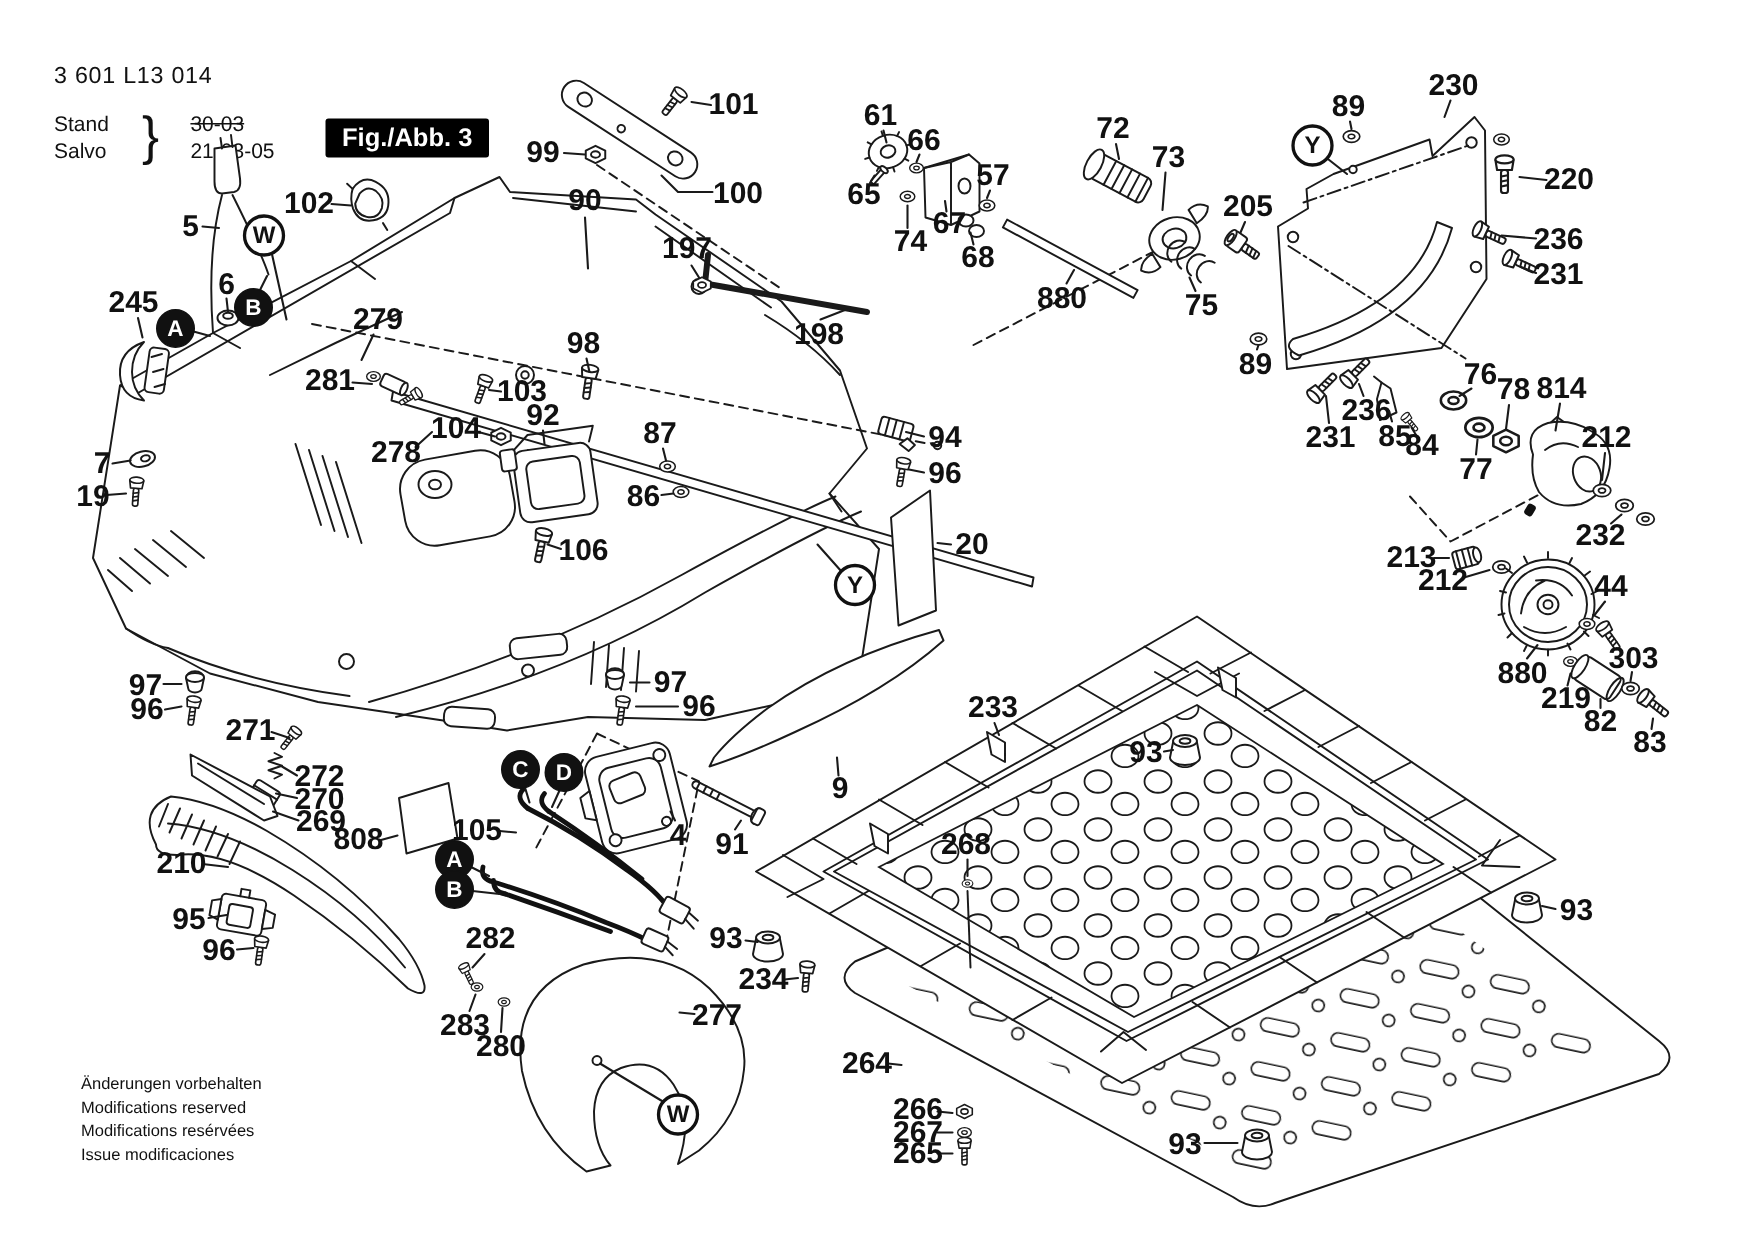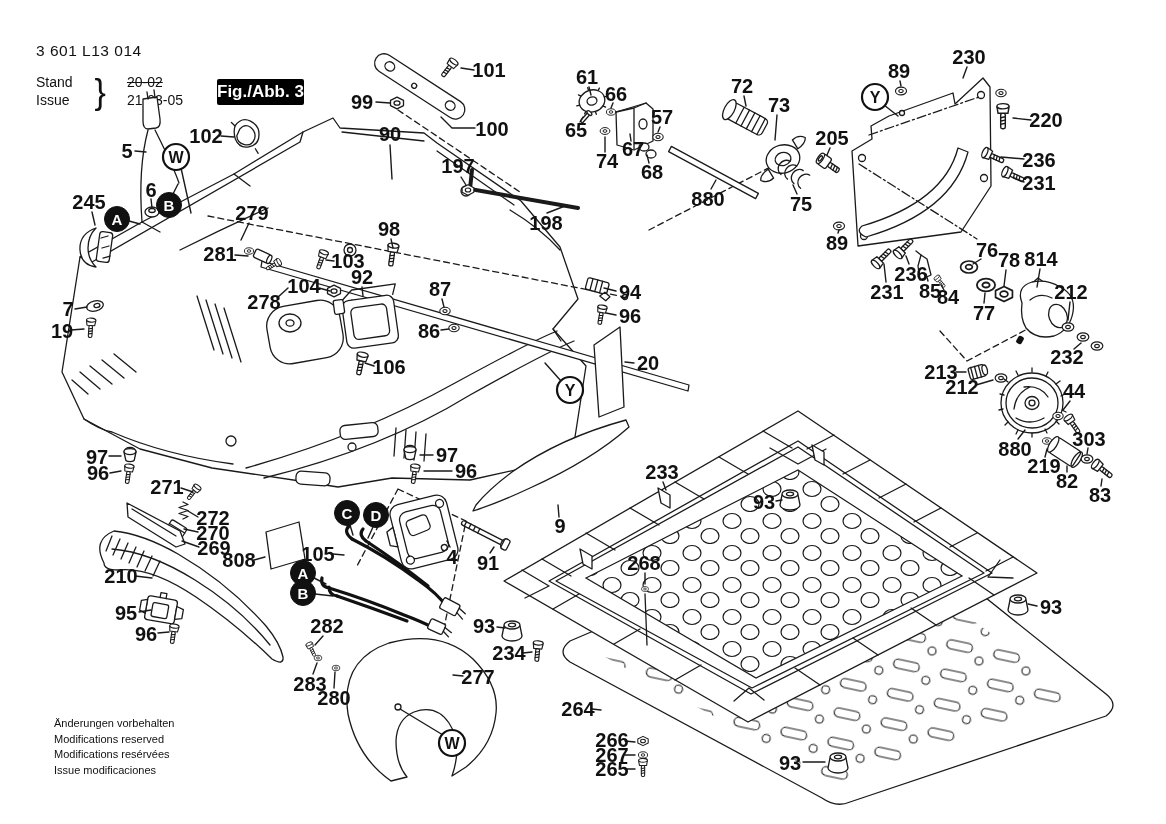--- a/index.html
+++ b/index.html
@@ -7,21 +7,21 @@
         font-family:"Liberation Sans",sans-serif;color:#111;}
   
   .hdr{position:absolute;left:36px;top:42px;}
   .pn{font-size:15.5px;letter-spacing:.5px;margin-bottom:12px;}
   .hrow{display:flex;align-items:center;gap:18px;}
   .si{font-size:14px;line-height:1.25;}
   .brace{font-size:34px;font-weight:300;margin:0 3px 0 4px;transform:scaleY(1.05);}
   .dates{font-size:14px;line-height:1.25;}
   .strike{text-decoration:line-through;}
   .figbox{margin-left:16px;background:#000;color:#fff;font-weight:bold;font-size:17px;
-          padding:3px 0;border-radius:2px;white-space:nowrap;}
+          padding:3px 11px;border-radius:2px;white-space:nowrap;}
   
   .ftr{position:absolute;left:54px;top:716px;font-size:11px;line-height:1.42;}
   
   svg{position:absolute;left:0;top:0;}
   .ln{fill:none;stroke:#1a1a1a;stroke-width:1.3;stroke-linecap:round;stroke-linejoin:round;}
   .fw{fill:#ffffff;stroke:#1a1a1a;stroke-width:1.3;stroke-linejoin:round;}
   .fb{fill:#111;stroke:none;}
   .cbl{fill:none;stroke:#111;stroke-width:3.2;stroke-linecap:round;}
   .thick{fill:none;stroke:#1a1a1a;stroke-width:4;stroke-linecap:round;stroke-linejoin:round;}
   .lead{fill:none;stroke:#1a1a1a;stroke-width:1.4;stroke-linecap:round;stroke-linejoin:round;}
@@ -31,25 +31,25 @@
 </head>
 <body>
 
 <div class="page">
 
   <div class="hdr">
     <div class="pn">3 601 L13 014</div>
     <div class="hrow">
       <div class="si">
         <div>Stand</div>
-        <div>Issue</div>
+        <div>Salvo</div>
       </div>
       <div class="brace">}</div>
       <div class="dates">
-        <div class="strike">20-02</div>
+        <div class="strike">30-03</div>
         <div>21-03-05</div>
       </div>
       <div class="figbox">Fig./Abb. 3</div>
     </div>
   </div>
 
   <div class="ftr">
     <div>Änderungen vorbehalten</div>
     <div>Modifications reserved</div>
     <div>Modifications resérvées</div>

